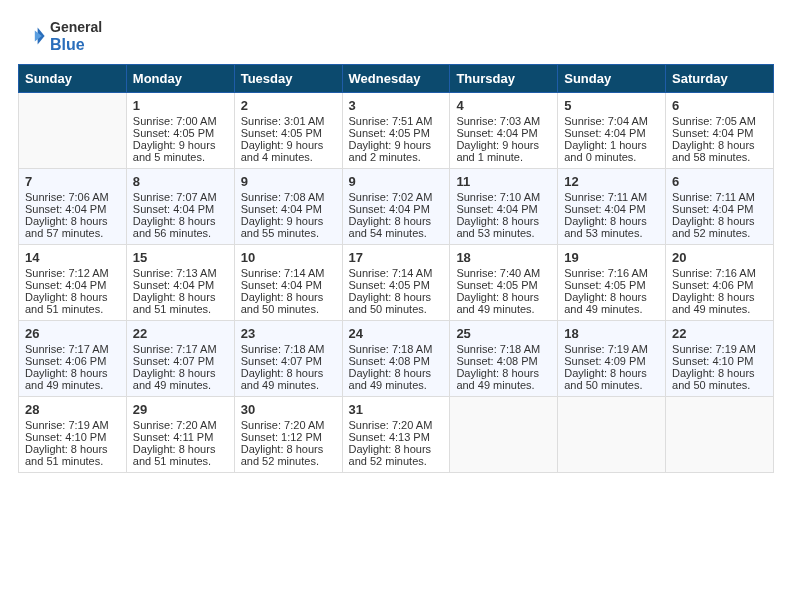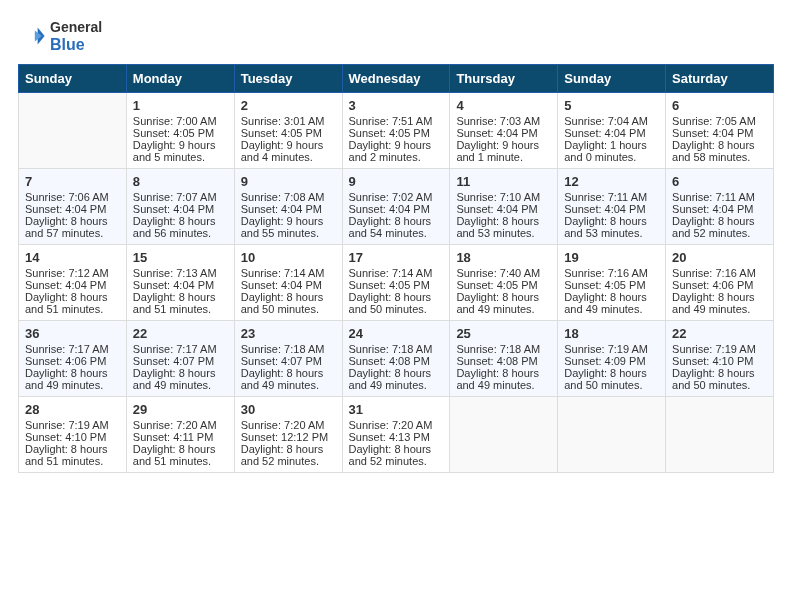--- a/index.html
+++ b/index.html
@@ -238,21 +238,21 @@
         </td>
         <td>
           <span class="day-number">20</span>
           <div>Sunrise: 7:16 AM</div>
           <div>Sunset: 4:06 PM</div>
           <div>Daylight: 8 hours and 49 minutes.</div>
         </td>
       </tr>
       <tr>
         <td>
-          <span class="day-number">36</span>
+          <span class="day-number">26</span>
           <div>Sunrise: 7:17 AM</div>
           <div>Sunset: 4:06 PM</div>
           <div>Daylight: 8 hours and 49 minutes.</div>
         </td>
         <td>
           <span class="day-number">22</span>
           <div>Sunrise: 7:17 AM</div>
           <div>Sunset: 4:07 PM</div>
           <div>Daylight: 8 hours and 49 minutes.</div>
         </td>
@@ -296,21 +296,21 @@
         </td>
         <td>
           <span class="day-number">29</span>
           <div>Sunrise: 7:20 AM</div>
           <div>Sunset: 4:11 PM</div>
           <div>Daylight: 8 hours and 51 minutes.</div>
         </td>
         <td>
           <span class="day-number">30</span>
           <div>Sunrise: 7:20 AM</div>
-          <div>Sunset: 12:12 PM</div>
+          <div>Sunset: 1:12 PM</div>
           <div>Daylight: 8 hours and 52 minutes.</div>
         </td>
         <td>
           <span class="day-number">31</span>
           <div>Sunrise: 7:20 AM</div>
           <div>Sunset: 4:13 PM</div>
           <div>Daylight: 8 hours and 52 minutes.</div>
         </td>
         <td class="empty-cell"></td>
         <td class="empty-cell"></td>

